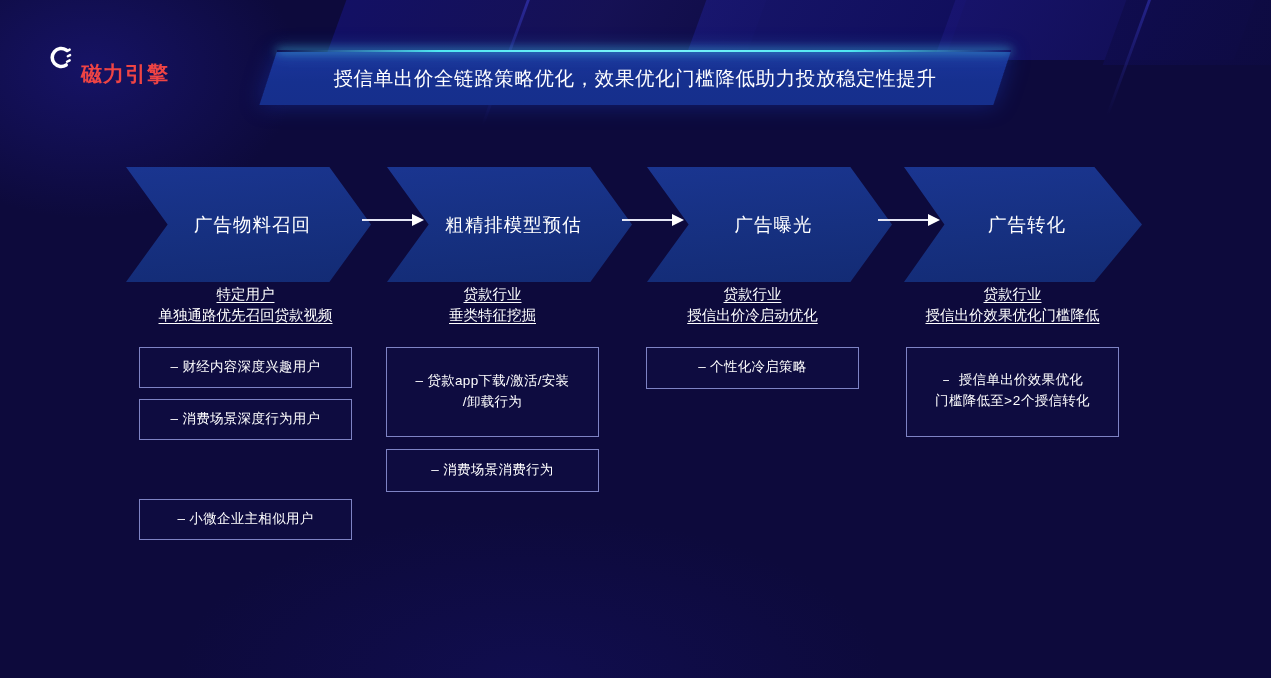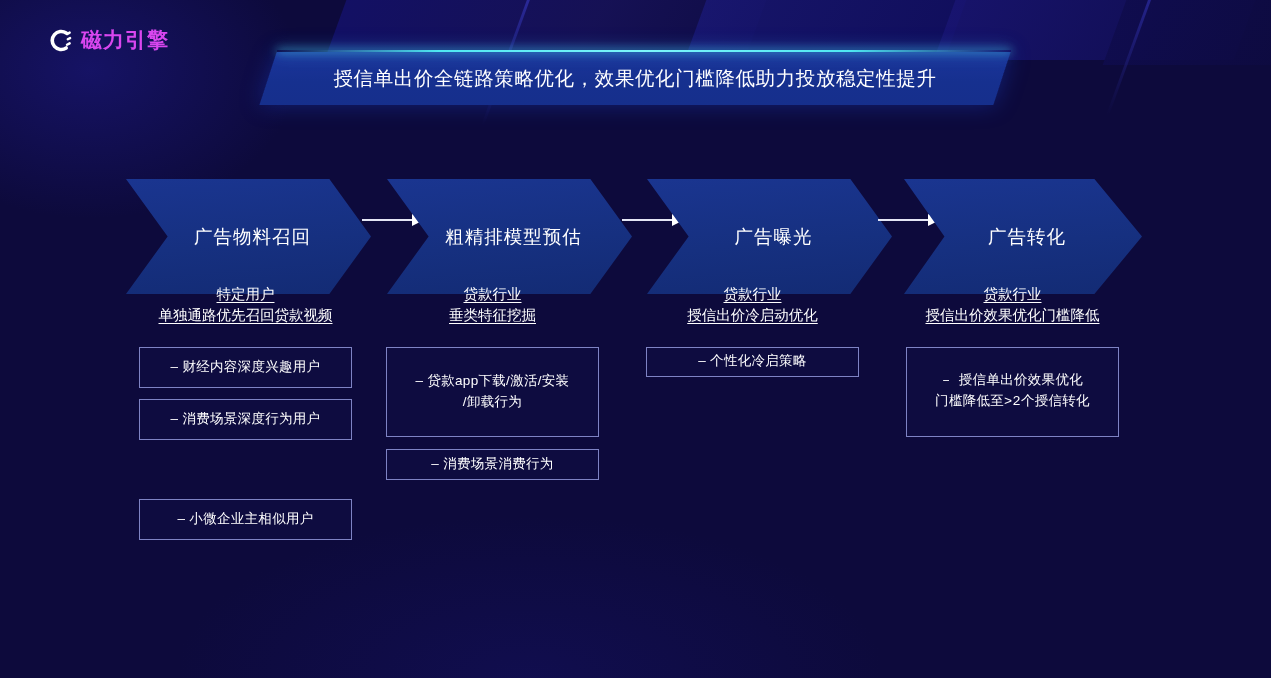--- a/index.html
+++ b/index.html
@@ -56,21 +56,21 @@
   }
   .deco-glow-bottom {
     bottom:-160px; left:180px; width:700px; height:320px;
     background:radial-gradient(ellipse at center,#141161 0%, rgba(13,10,60,0) 72%);
     opacity:.5;
   }
 
   
   #logo { position:absolute; top:26px; left:47px; display:flex; align-items:center; gap:9px; }
   #logo .mark { width:25px; height:25px; position:relative; }
-  #logo .logo-text { font-size:21px; font-weight:700; letter-spacing:1px; color:#d946ef; }
+  #logo .logo-text { font-size:21px; font-weight:700; letter-spacing:1px; color:#ef4444;margin-top:34px; }
 
   
   #title-banner {
     position:absolute; top:52px; left:268px; width:734px; height:53px;
     background:linear-gradient(180deg,#1b349c 0%, #16308f 55%, #162f8c 100%);
     transform:skewX(-18deg);
     box-shadow:0 0 22px rgba(25,60,190,.45);
   }
   #title-banner .topline {
     position:absolute; top:-2px; left:0; right:0; height:2px;
@@ -79,21 +79,21 @@
   }
   #title-banner .title-inner {
     position:absolute; inset:0;
     transform:skewX(18deg);
     display:flex; align-items:center; justify-content:center;
     font-size:19.5px; letter-spacing:.6px; color:#ffffff; white-space:nowrap;
   }
 
   
   #flow-row { position:absolute; top:163px; left:0; width:1271px; height:115px; }
-  .chev-wrap { position:absolute; top:16px; height:115px; }
+  .chev-wrap { position:absolute; top:4px; height:115px; }
   .chev {
     width:100%; height:100%;
     background:linear-gradient(175deg,#1a3590 0%, #163080 55%, #132b74 100%);
     display:flex; align-items:center; justify-content:center;
   }
   .chev-mid   { clip-path:polygon(0 0, 83% 0, 100% 50%, 83% 100%, 0 100%, 17% 50%); }
   .chev-last  { clip-path:polygon(0 0, 80% 0, 100% 50%, 80% 100%, 0 100%, 17% 50%); }
   .chev-label {
     font-size:18.5px; letter-spacing:1px; color:#fff; white-space:nowrap;
     transform:translateX(4px);
@@ -212,31 +212,31 @@
   </div>
 
   <div class="col" style="left:386px; width:213px;">
     <div class="col-head">
       <span class="hl">贷款行业</span>
       <span class="hl">垂类特征挖掘</span>
     </div>
     <div class="boxes" style="gap:12px;border-radius:11px;">
       <div class="box" style="height:90px; white-space:pre-line;">– 贷款app下载/激活/安装
 /卸载行为</div>
-      <div class="box" style="height:31px;">– 消费场景消费行为</div>
+      <div class="box" style="height:43px;">– 消费场景消费行为</div>
     </div>
   </div>
 
   <div class="col" style="left:646px; width:213px;">
     <div class="col-head">
       <span class="hl">贷款行业</span>
       <span class="hl">授信出价冷启动优化</span>
     </div>
     <div class="boxes">
-      <div class="box" style="height:30px;">– 个性化冷启策略</div>
+      <div class="box" style="height:42px;">– 个性化冷启策略</div>
     </div>
   </div>
 
   <div class="col" style="left:906px; width:213px;">
     <div class="col-head">
       <span class="hl">贷款行业</span>
       <span class="hl">授信出价效果优化门槛降低</span>
     </div>
     <div class="boxes">
       <div class="box" style="height:90px; white-space:pre-line;font-family:Liberation Mono, monospace;">– 授信单出价效果优化

